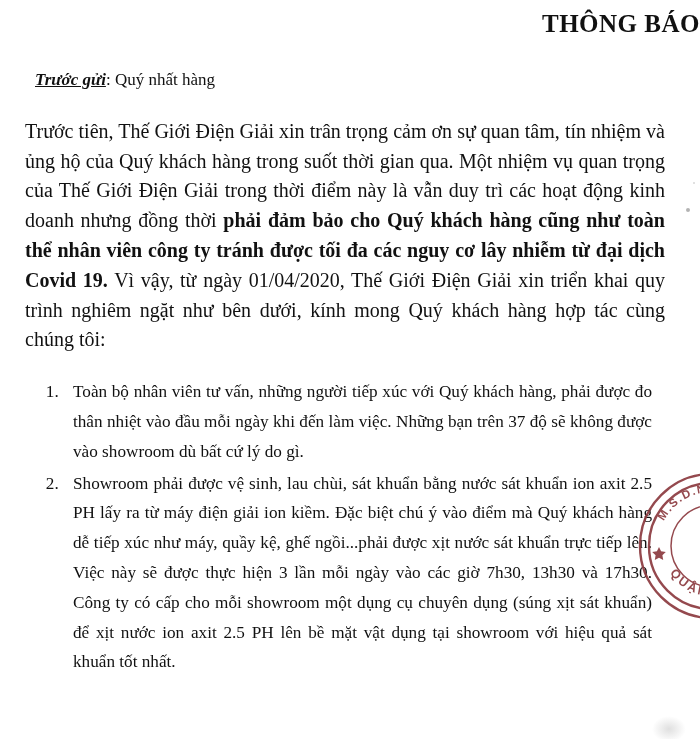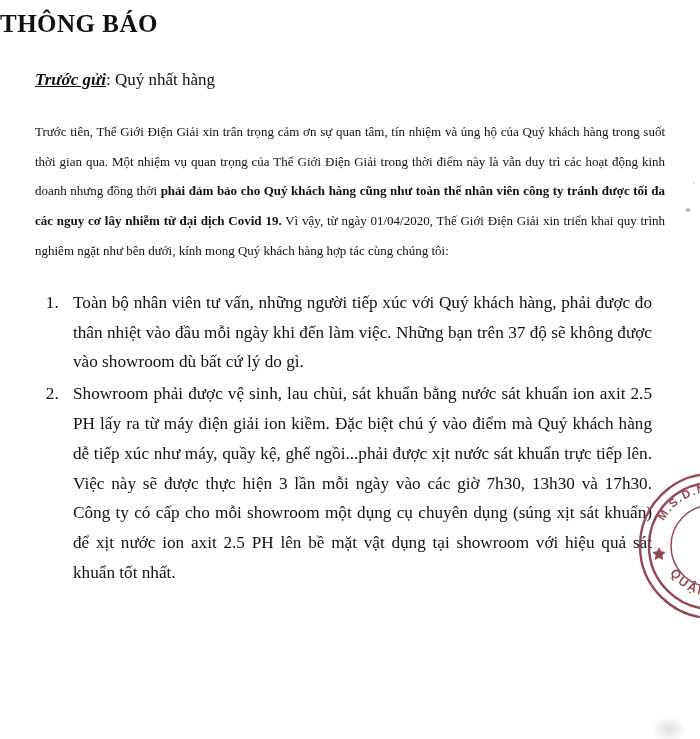--- a/index.html
+++ b/index.html
@@ -19,21 +19,21 @@
 
   .page {
     position: relative;
     width: 700px;
     height: 739px;
     background: #ffffff;
   }
 
   
   .doc-title {
-    text-align: left;
+    text-align: right;
     font-weight: bold;
     font-size: 25px;
     letter-spacing: 0.5px;
     margin: 10px 0 12px 0;
     line-height: 1.15;
   }
   .doc-subtitle {
     text-align: center;
     font-weight: bold;
     font-style: italic;
@@ -50,22 +50,22 @@
     line-height: 1.3;
   }
   .recipient-label {
     font-weight: bold;
     font-style: italic;
     text-decoration: underline;
   }
 
   
   .body-para {
-    margin: 26px 35px 0 35px;
-    font-size: 13px;
+    margin: 26px 35px 0 25px;
+    font-size: 20px;
     line-height: 29.8px;
     text-align: justify;
     text-justify: inter-word;
   }
   .body-para b { font-weight: bold; }
 
   .note-para {
     margin: 28px 35px 0 35px;
     font-size: 17.2px;
     line-height: 30px;

